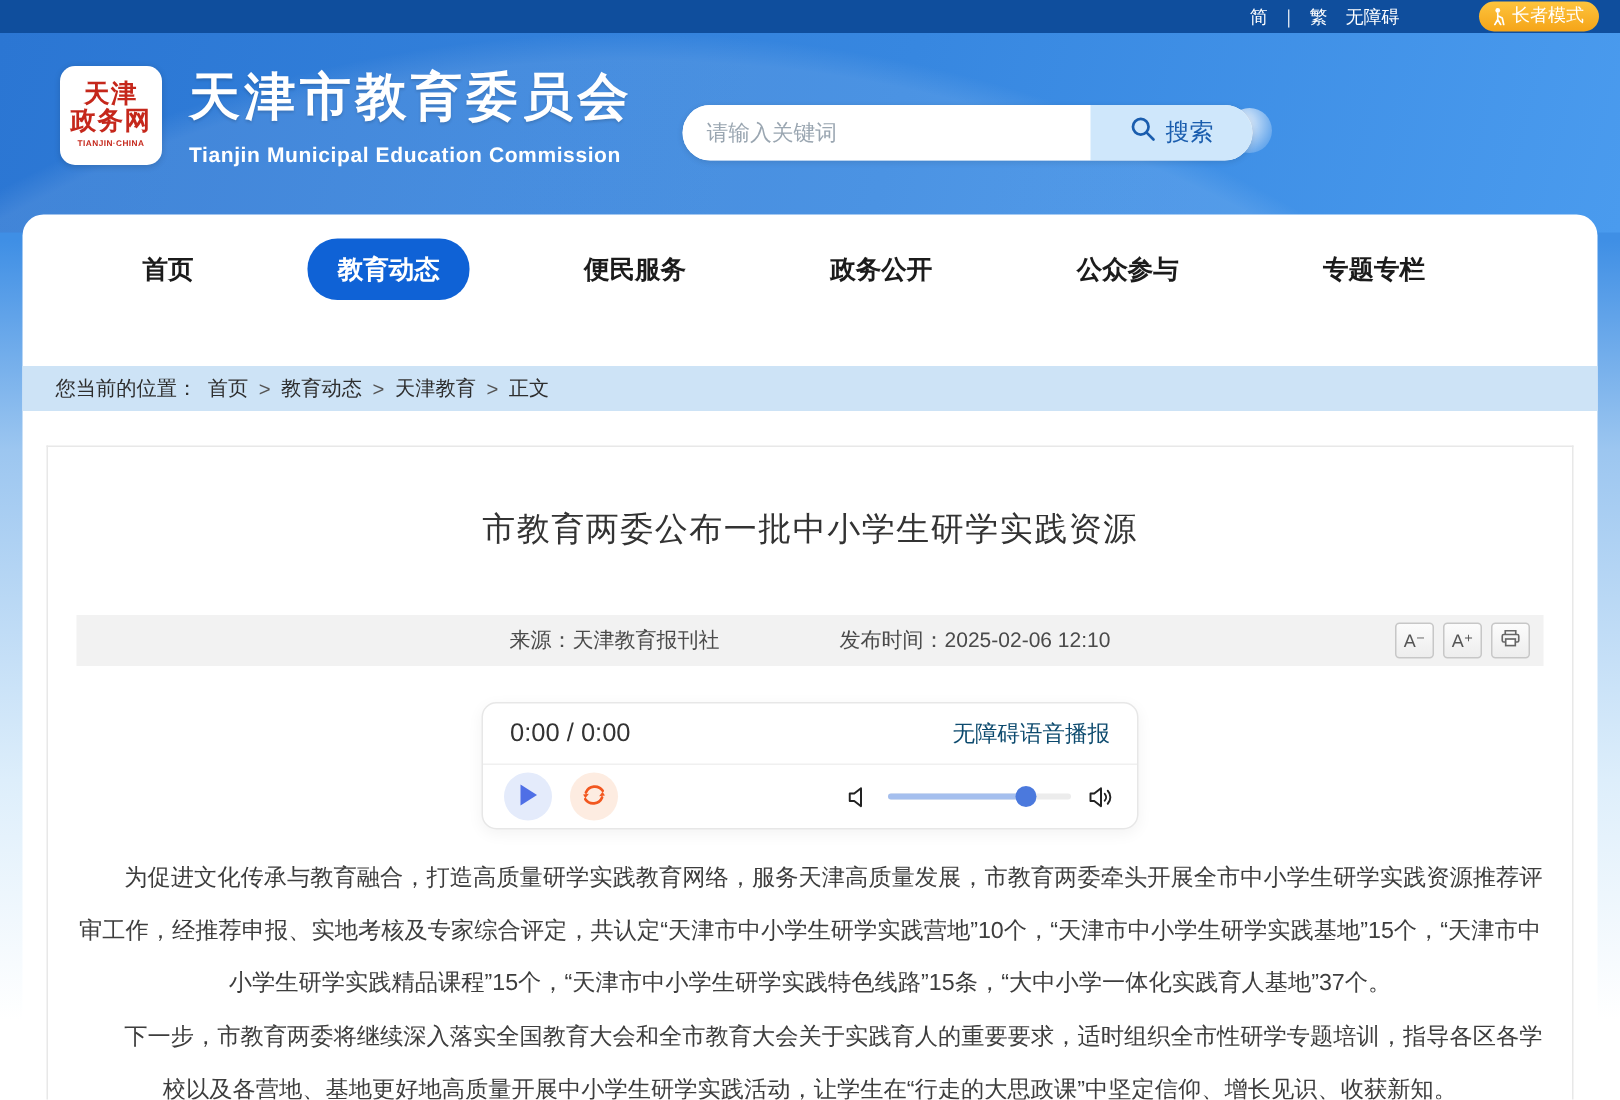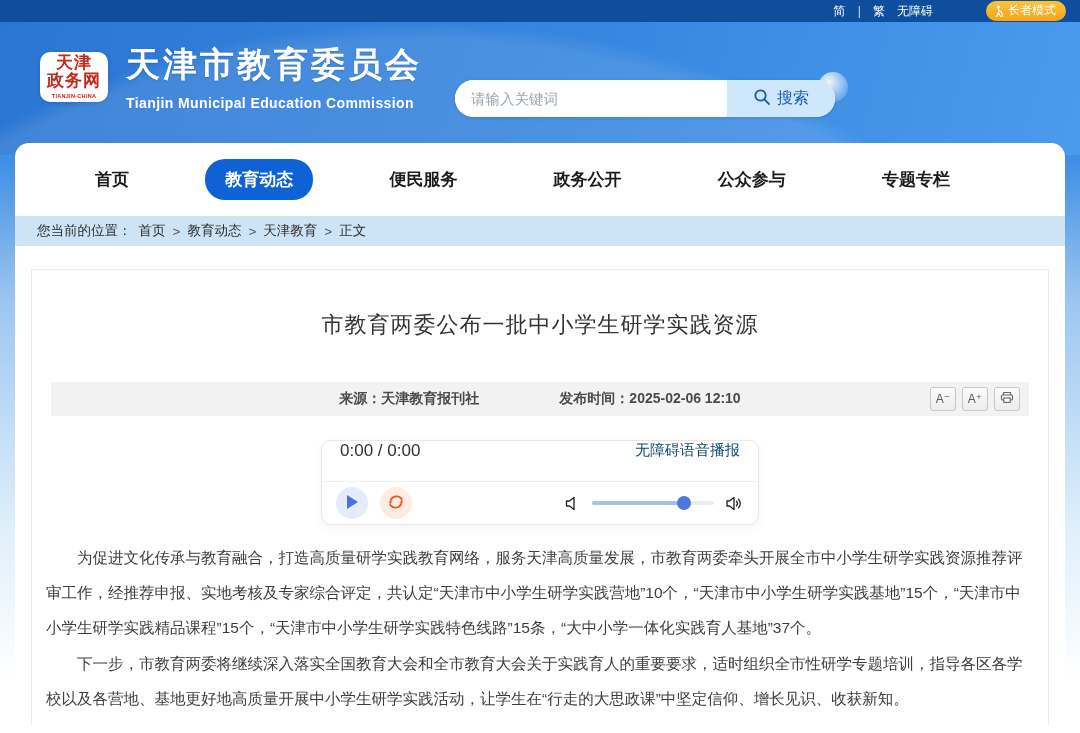--- a/index.html
+++ b/index.html
@@ -18,81 +18,81 @@
   .elder-btn svg{display:block;}
 
   
   .header{height:133px;position:relative;
     background:linear-gradient(105deg,#2b76d3 0%,#3787e0 55%,#4a9bee 100%);}
   .header::before{content:"";position:absolute;inset:0;
     background:radial-gradient(circle 900px at 420px 900px,rgba(255,255,255,0.10) 0 98%,rgba(255,255,255,0) 100%);}
   .header::after{content:"";position:absolute;left:818px;top:50px;width:30px;height:30px;border-radius:50%;
     background:radial-gradient(circle at 35% 35%,rgba(255,255,255,.95),rgba(255,255,255,.25) 70%,rgba(255,255,255,0));}
   .brand{position:absolute;left:40px;top:20px;display:flex;align-items:center;gap:18px;z-index:2;}
-  .logo-box{width:68px;height:50px;background:#fff;border-radius:10px;display:flex;flex-direction:column;
+  .logo-box{width:68px;height:66px;background:#fff;border-radius:10px;display:flex;flex-direction:column;
     align-items:center;justify-content:center;box-shadow:0 1px 4px rgba(0,0,0,.15);}
   .seal{color:#c5271b;font-weight:bold;font-size:17px;line-height:1.05;text-align:center;letter-spacing:1px;}
   .seal-caption{color:#c5271b;font-size:5.5px;font-weight:bold;margin-top:3px;letter-spacing:.3px;}
   .site-name{color:#fff;font-size:34px;font-weight:bold;letter-spacing:3px;text-shadow:0 1px 2px rgba(0,0,0,.15);}
   .site-name-en{color:#fff;font-size:14px;font-weight:bold;margin-top:7px;letter-spacing:.4px;}
-  .search-bar{position:absolute;left:455px;top:58px;width:380px;height:37px;border-radius:19px;overflow:hidden;
+  .search-bar{position:absolute;left:455px;top:48px;width:380px;height:37px;border-radius:19px;overflow:hidden;
     display:flex;background:#fff;z-index:2;box-shadow:0 1px 4px rgba(0,0,0,.12);}
   .search-bar input{flex:1;border:none;outline:none;padding:0 16px;font-size:14.5px;color:#333;
     font-family:"Liberation Sans","DejaVu Sans",sans-serif;}
   .search-bar input::placeholder{color:#9aa6b1;}
   .search-btn{width:108px;background:#cfe7fb;border:none;cursor:pointer;display:flex;align-items:center;
     justify-content:center;gap:6px;color:#1a5dae;font-size:16px;font-family:inherit;}
 
   
   .main-card{margin:-12px 15px 0;background:#fff;border-radius:14px 14px 0 0;position:relative;z-index:3;
     min-height:585px;}
   .nav{height:73px;display:flex;align-items:center;justify-content:space-between;padding:0 95px 0 60px;}
   .nav-item{font-size:17px;font-weight:bold;color:#1b1b1b;padding:9px 20px;border-radius:20px;cursor:pointer;
     white-space:nowrap;}
   .nav-item.active{background:#0f62d6;color:#fff;}
 
   .breadcrumb{height:30px;background:#cde3f6;display:flex;align-items:center;padding:0 22px;
-    font-size:13.5px;color:#2e2e2e;gap:7px;}
+    font-size:13.5px;color:#2e2e2e;gap:7px;margin-top:28px;}
   .breadcrumb a{color:#2e2e2e;text-decoration:none;cursor:pointer;}
   .crumb-sep{color:#555;}
 
   .content-box{margin:23px 16px 0;border:1px solid #e8e8e8;border-bottom:none;background:#fff;
     padding-bottom:8px;min-height:440px;}
   .article-title{text-align:center;font-size:22px;font-weight:normal;color:#333;margin-top:40px;letter-spacing:1px;}
 
   .meta{margin:42px 19px 0;height:34px;background:#f2f2f2;position:relative;display:flex;align-items:center;
     justify-content:center;gap:80px;font-size:14px;color:#4a4a4a;}
-  .meta-item{white-space:nowrap;font-weight:bold;}
+  .meta-item{white-space:nowrap;}
   .meta-tools{position:absolute;right:9px;top:5px;display:flex;gap:6px;}
   .tool-btn{min-width:26px;height:24px;background:linear-gradient(180deg,#fcfcfc,#ededed);border:1px solid #c7c7c7;
     border-radius:3px;color:#555;font-size:12px;display:flex;align-items:center;justify-content:center;
     cursor:pointer;padding:0 4px;font-family:inherit;}
 
   
   .player{width:438px;margin:24px auto 0;border:1px solid #e7e7e7;border-radius:10px;
     box-shadow:0 3px 10px rgba(0,0,0,.05);background:#fff;}
-  .player-top{height:41px;display:flex;align-items:flex-start;justify-content:space-between;padding:0 18px;
+  .player-top{height:41px;display:flex;align-items:center;justify-content:space-between;padding:0 18px;
     border-bottom:1px solid #f0f0f0;}
   .player-time{font-size:17px;color:#333;}
   .player-caption{font-size:15px;color:#0c4a6e;}
   .player-bottom{height:42px;display:flex;align-items:center;padding:0 14px;gap:12px;}
   .round-btn{width:32px;height:32px;border-radius:50%;border:none;display:flex;align-items:center;
     justify-content:center;cursor:pointer;}
   .play-btn{background:#e4ebfb;}
   .loop-btn{background:#fdece1;}
   .player-spacer{flex:1;}
   .vol-icon{display:flex;align-items:center;cursor:pointer;}
   .slider{width:122px;height:4px;background:#ececec;border-radius:2px;position:relative;cursor:pointer;}
   .slider-fill{position:absolute;left:0;top:0;height:4px;width:75%;background:#a5bfee;border-radius:2px;}
   .slider-handle{position:absolute;left:75%;top:50%;transform:translate(-50%,-50%);width:14px;height:14px;
     border-radius:50%;background:#4b79dd;}
 
   
   .article-body{margin:16px 14px 0;font-size:15.5px;color:#3d3d3d;line-height:2.25;}
-  .article-body p{text-indent:2em;margin:1px 0;}
+  .article-body p{text-indent:2em;margin:1px 0;text-align:center;}
 </style>
 </head>
 <body>
 
 <div class="topbar">
   <a>简</a>
   <span>｜</span>
   <a>繁</a>
   <a style="margin-left:4px;">无障碍</a>
   <button class="elder-btn">

